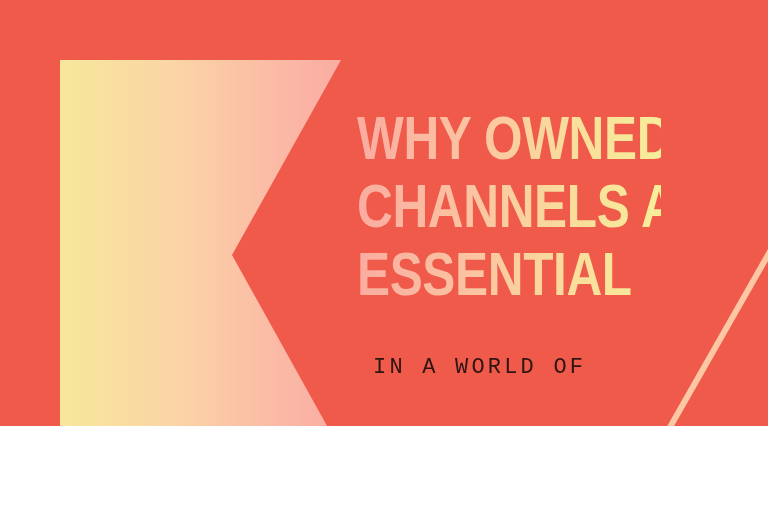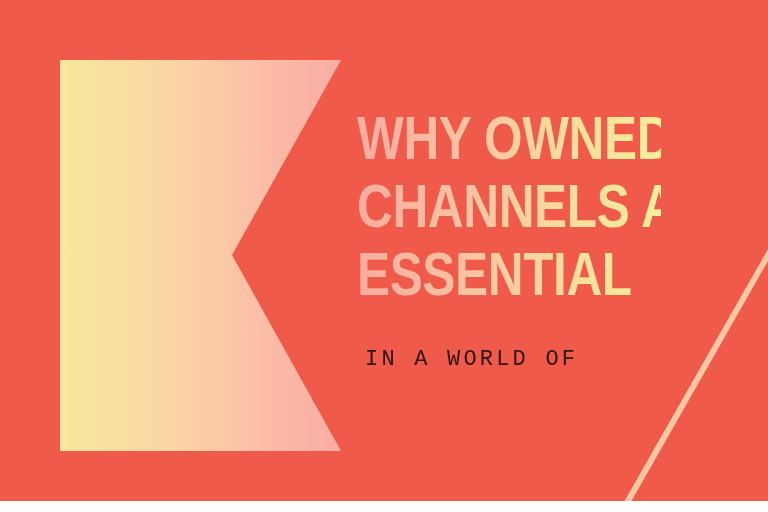--- a/index.html
+++ b/index.html
@@ -4,21 +4,21 @@
 <style>
   html, body {
     margin: 0;
     padding: 0;
     background: #ffffff;
   }
 
   #poster {
     position: relative;
     width: 768px;
-    height: 501px;
+    height: 426px;
     overflow: hidden;
     background: #a16207;
     font-family: "Liberation Sans", sans-serif;
   }
 
   
   .bg-fill {
     position: absolute;
     inset: 0;
     background: #f05a4b;
@@ -67,21 +67,21 @@
     background-clip: text;
     color: transparent;
     -webkit-text-fill-color: transparent;
   }
 
   .headline .hl-line {
     display: block;
   }
 
   .subhead {
-    margin: 8px;
+    margin: 16px;
     padding-top: 26px;
     font-family: "Liberation Mono", "DejaVu Sans Mono", monospace;
     font-weight: 400;
     font-size: 22px;
     line-height: 35px;
     letter-spacing: 3.2px;
     text-transform: uppercase;
     color: #2e1512;
     white-space: nowrap;
   }

